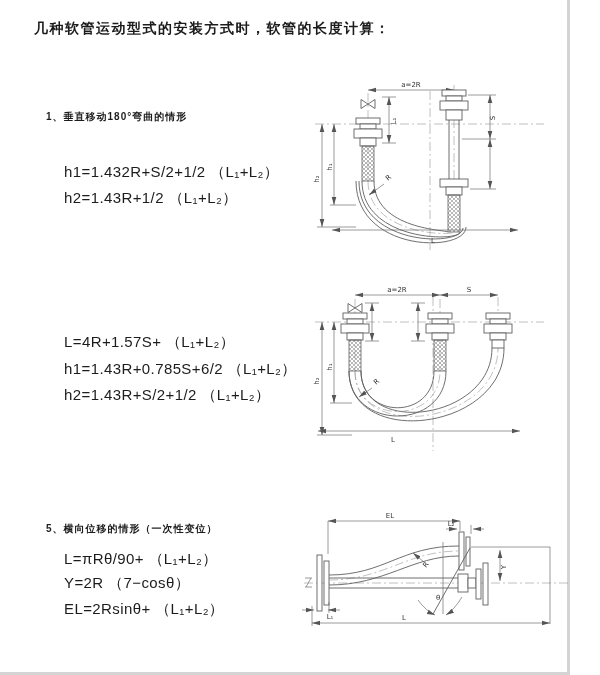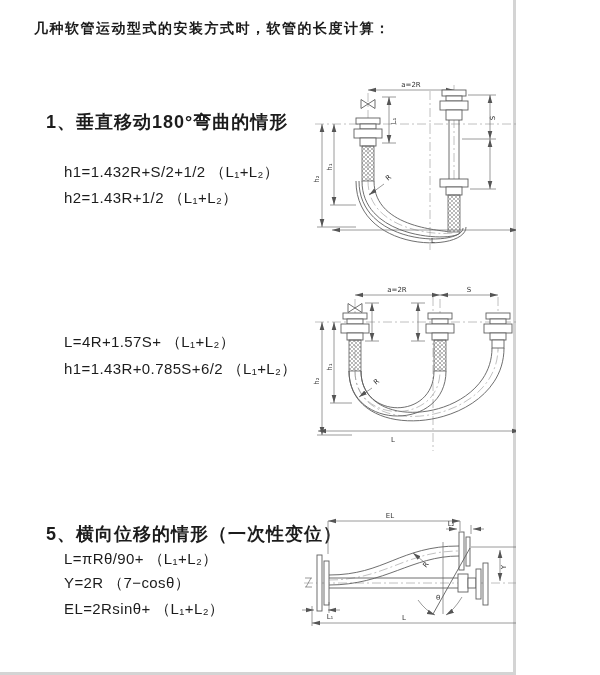--- a/index.html
+++ b/index.html
@@ -1,23 +1,23 @@
 <!DOCTYPE html>
 <html><head>
 <meta charset="utf-8">
 <style>
   html,body{margin:0;padding:0;background:#fff;}
   .page{
-    position:relative;width:516px;height:675px;background:#ffffff;
+    position:relative;width:570px;height:675px;background:#ffffff;
     font-family:"Liberation Sans","DejaVu Sans",sans-serif;color:#1c1c1c;
     overflow:hidden;box-shadow:inset -3px -3px 0 #d4d4d4;
   }
   .t{position:absolute;white-space:nowrap;}
   .title{font-size:14px;font-weight:700;letter-spacing:1.5px;}
-  .heading{font-size:18px;font-weight:700;letter-spacing:1px;}
+  .heading{font-size:10px;font-weight:700;letter-spacing:1px;}
   .formula{font-size:15px;letter-spacing:.4px;}
   .diagram{position:absolute;}
   svg .dln{stroke:#5f5f5f;fill:none;stroke-width:.9;}
   svg .dim{stroke:#646464;fill:none;stroke-width:.65;}
   svg .cl{stroke:#8e8e8e;fill:none;stroke-width:.55;stroke-dasharray:9 3 2 3;}
   svg .fit{fill:#ffffff;stroke:#5f5f5f;stroke-width:.9;}
   svg .braid{fill:url(#hatch);stroke:#5f5f5f;stroke-width:.8;}
   svg text{font-family:"DejaVu Sans",sans-serif;fill:#333;font-size:7px;}
 </style>
 </head>
@@ -111,20 +111,21 @@
       <text transform="translate(76,104) rotate(-40)" font-size="8.5">R</text>
     </g>
     <g>
       <line class="dim" x1="20" y1="153" x2="206" y2="153" marker-start="url(#as)" marker-end="url(#ae)"></line>
       <text x="119" y="166" font-size="9">L</text>
     </g>
   </svg>
 
   <div class="t formula" style="left:64px;top:333px">L=4R+1.57S+ （L₁+L₂）</div>
   <div class="t formula" style="left:64px;top:360px">h1=1.43R+0.785S+6/2 （L₁+L₂）</div>
+  <div class="t formula" style="left:64px;top:386px">h2=1.43R+S/2+1/2 （L₁+L₂）</div>
 
   <svg class="diagram" style="left:312px;top:283px" width="235" height="172" viewBox="0 0 235 172">
     <g>
       <line class="cl" x1="121" y1="14" x2="121" y2="168"></line>
       <line class="cl" x1="3" y1="39" x2="232" y2="39"></line>
       <line class="cl" x1="43" y1="16" x2="43" y2="88"></line>
       <line class="cl" x1="128" y1="16" x2="128" y2="88"></line>
       <line class="cl" x1="186" y1="14" x2="186" y2="68"></line>
     </g>
     <g>

